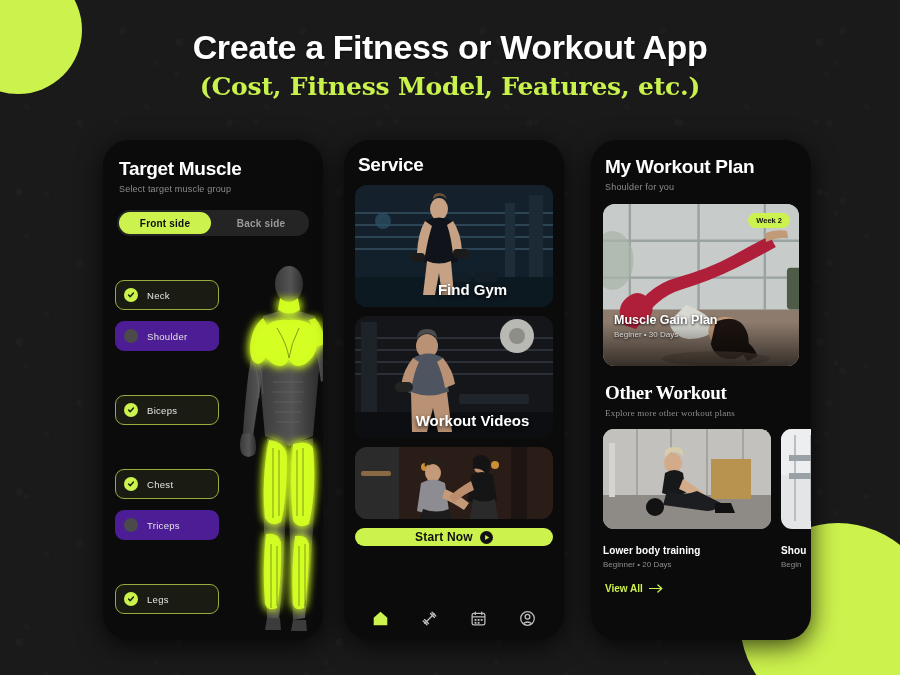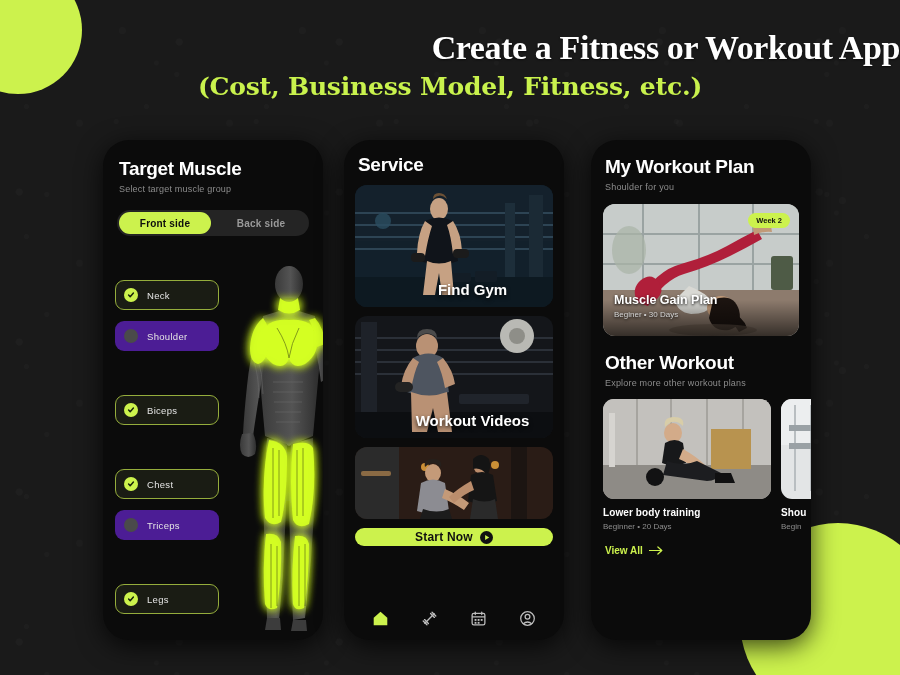--- a/index.html
+++ b/index.html
@@ -24,25 +24,24 @@
     background-size:160px 150px,130px 120px,180px 170px,140px 160px,150px 140px,120px 130px,170px 150px;
     z-index:0;
   }
   .deco-circle{ position:absolute; border-radius:50%; z-index:1; }
   #deco-tl{ width:128px; height:128px; left:-46px; top:-34px; }
   #deco-br{ width:196px; height:196px; right:-36px; bottom:-44px; }
 
   
   #header{ position:absolute; top:0; left:0; width:900px; z-index:4; text-align:center; padding-top:30px; }
   #title-main{
-    font-family:Liberation Serif, serif;
+    font-family:Liberation Sans, sans-serif;
     font-weight:bold; font-size:34px; color:#ffffff;
     letter-spacing:-.4px; line-height:1.05;
     text-shadow:0 1px 2px rgba(0,0,0,.6);
-    text-align:right;
   }
   #title-sub{
     font-family:"DejaVu Serif", serif;
     font-weight:bold; font-size:25px; color:#c9f24d;
     margin-top:6px; letter-spacing:-.2px;
   }
 
   
   .phone{
     position:absolute; top:140px; width:220px; height:500px;
@@ -105,49 +104,49 @@
   }
   #start-label{ color:#101010; font-size:12px; font-weight:bold; letter-spacing:.2px; }
   #bottom-nav{
     position:absolute; left:0; bottom:0; width:100%; height:44px;
     display:flex; align-items:center; justify-content:space-around; padding:0 12px;
   }
 
   
   #p3-head{ padding:16px 0 0 14px; }
   #plan-card{
-    margin:12px 12px 0 12px; height:132px; border-radius:12px; overflow:hidden;
+    margin:12px 12px 0 12px; height:162px; border-radius:12px; overflow:hidden;
     position:relative;
   }
   #week-badge{
     position:absolute; right:9px; top:9px; background:#ccf24d; color:#111;
     font-size:7.5px; font-weight:bold; border-radius:9px; padding:3px 8px;
   }
-  #plan-overlay{ position:absolute; left:0; right:0; bottom:8px; padding:0 0 9px 11px; }
+  #plan-overlay{ position:absolute; left:0; right:0; bottom:18px; padding:0 0 9px 11px; }
   #plan-name{ color:#fff; font-size:12.5px; font-weight:bold; text-shadow:0 1px 3px #000; }
   #plan-meta{ color:#d5d5d5; font-size:8px; margin-top:3px; text-shadow:0 1px 3px #000; }
-  #other-head{ padding:16px 0 0 14px; }
+  #other-head{ padding:16px 0 0 14px;font-family:Liberation Serif, serif; }
   #other-row{ margin-top:11px; padding-left:12px; display:flex; gap:10px; }
   .ow-card{ flex:none; }
   .ow-thumb{ height:100px; border-radius:11px; overflow:hidden; }
-  .ow-title{ color:#fff; font-size:10px; font-weight:bold; margin-top:8px; letter-spacing:.1px; }
+  .ow-title{ color:#fff; font-size:10px; font-weight:bold; margin-top:16px; letter-spacing:.1px; }
   .ow-meta{ color:#8d8d8d; font-size:8px; margin-top:4px; }
   #view-all{ display:flex; align-items:center; gap:6px; margin:14px 0 0 14px; }
   #view-all-label{ color:#ccf24d; font-size:10px; font-weight:bold; }
 </style>
 </head>
 <body>
 
 <div id="bg-texture"></div>
 <div class="deco-circle" id="deco-tl" style="background:#ccf24d"></div>
 <div class="deco-circle" id="deco-br" style="background:#ccf24d"></div>
 
 <div id="header">
   <div id="title-main">Create a Fitness or Workout App</div>
-  <div id="title-sub">(Cost, Business Model, Fitness, etc.)</div>
+  <div id="title-sub">(Cost, Fitness Model, Features, etc.)</div>
 </div>
 
 <div class="phone" id="phone-1">
 
   <svg id="body-figure" viewBox="0 0 96 382">
     <defs>
       <filter id="glow" x="-60%" y="-60%" width="220%" height="220%">
         <feGaussianBlur stdDeviation="5" result="b"></feGaussianBlur>
         <feMerge>
             <feMergeNode in="b"></feMergeNode>

